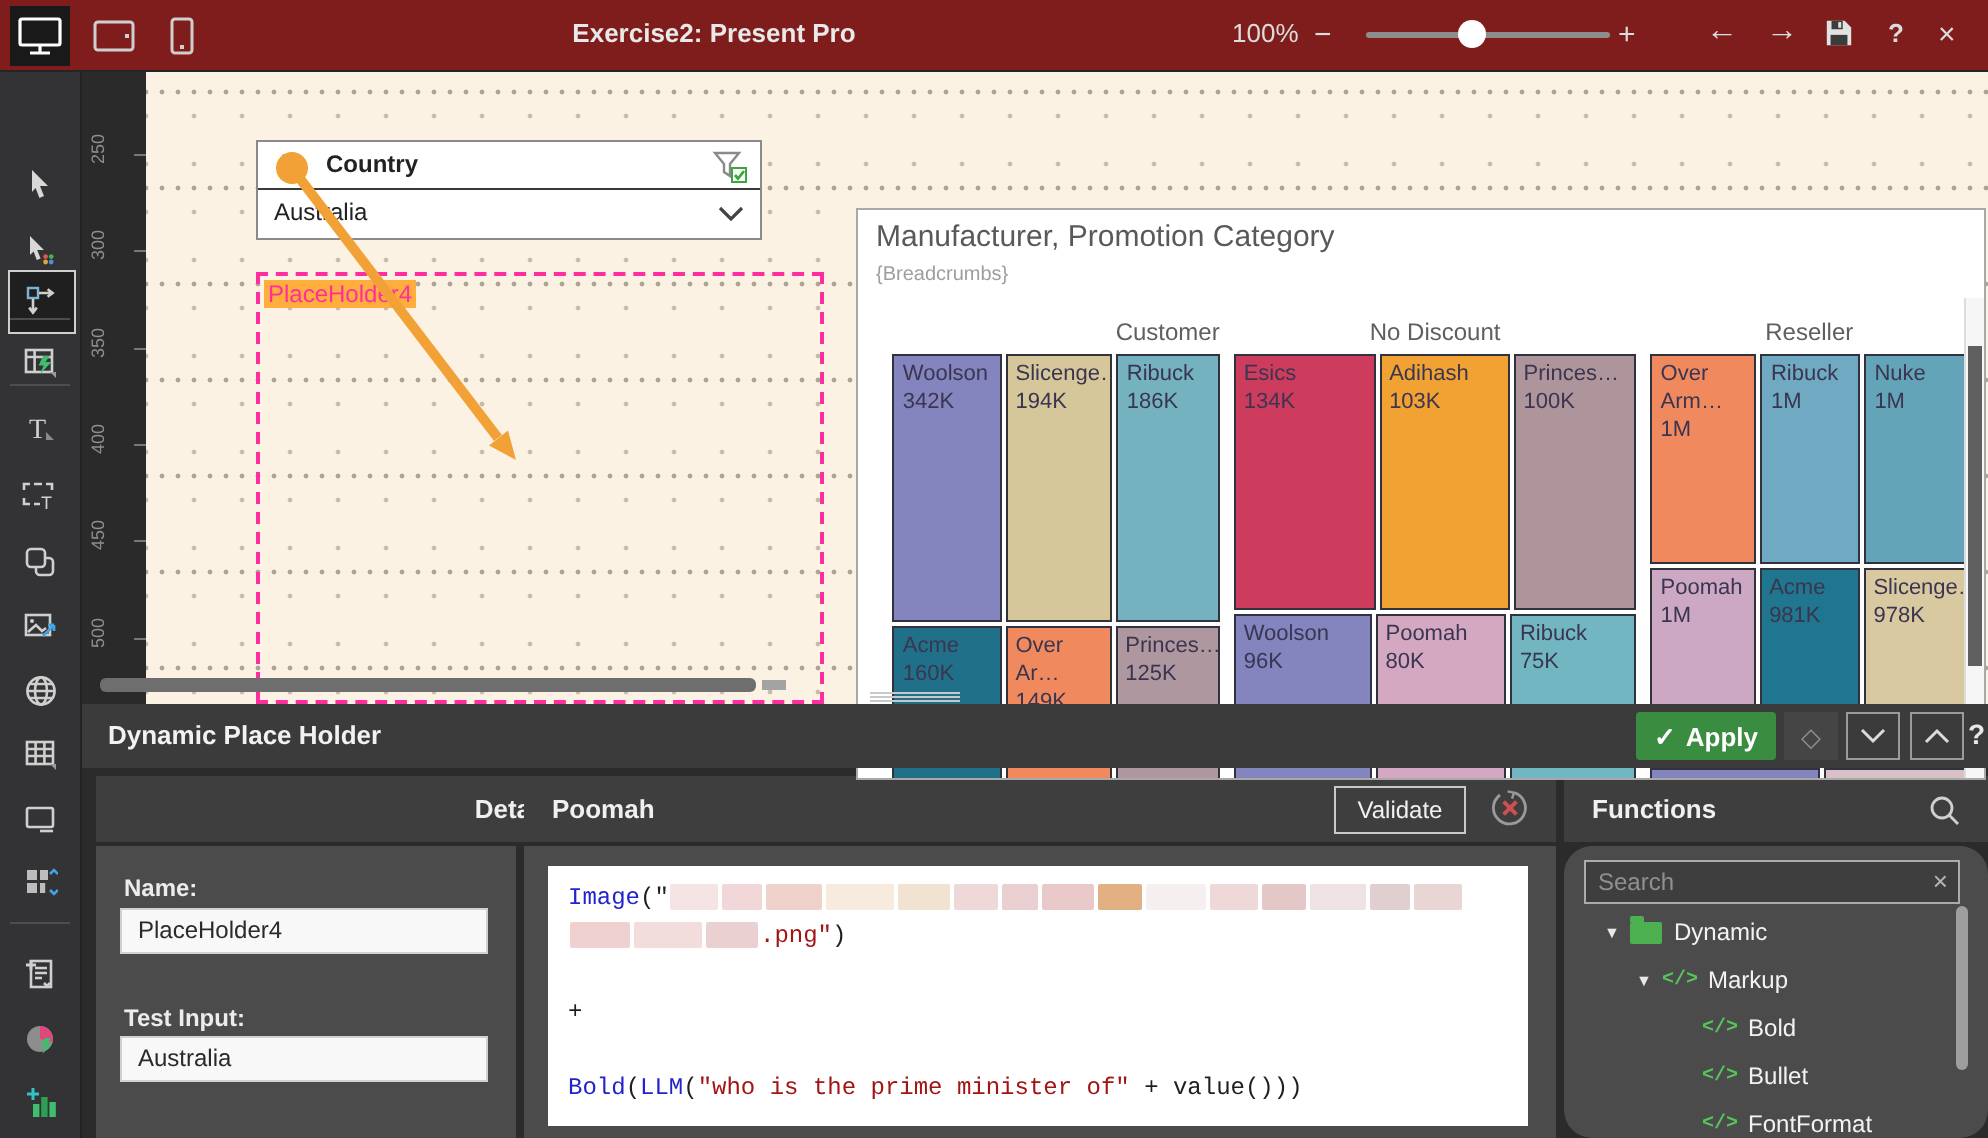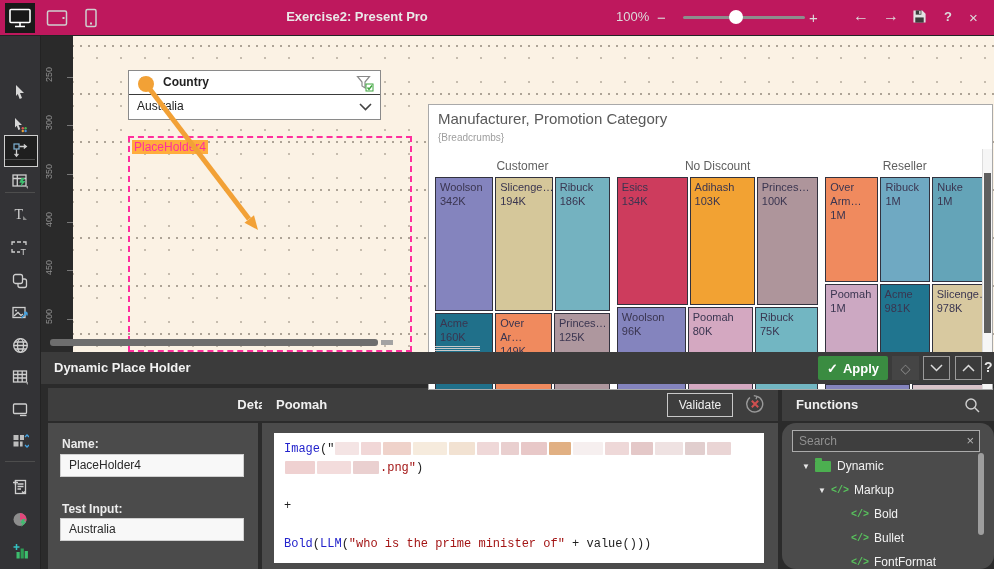--- a/index.html
+++ b/index.html
@@ -1,18 +1,18 @@
 <!DOCTYPE html>
 <html><head>
 <meta charset="utf-8">
 <style>
   html,body{margin:0;padding:0;background:#1d1d1d;font-family:"Liberation Sans",sans-serif;}
   #app{position:relative;width:994px;height:569px;background:#2b2b2b;overflow:hidden;font-family:"Liberation Sans",sans-serif;}
   
-  #topbar{position:absolute;left:0;top:0;width:994px;height:35px;background:#be185d;border-bottom:1px solid #242424;z-index:40;}
+  #topbar{position:absolute;left:0;top:0;width:994px;height:35px;background:#7f1d1d;border-bottom:1px solid #242424;z-index:40;}
   .dev-btn{position:absolute;top:3px;width:30px;height:30px;display:flex;align-items:center;justify-content:center;cursor:pointer;}
   .dev-btn.active{background:#191919;}
   #win-title{position:absolute;left:197px;top:9px;width:320px;text-align:center;font-size:13px;font-weight:bold;color:#e9e9e9;}
   .tb-txt{position:absolute;top:9px;color:#dcdcdc;font-size:13px;cursor:pointer;}
   #zoom-track{position:absolute;left:683px;top:16px;width:122px;height:3px;background:#8d8d8d;border-radius:2px;cursor:pointer;}
   #zoom-thumb{position:absolute;left:46px;top:-6px;width:14px;height:14px;border-radius:50%;background:#fff;}
   
   #leftbar{position:absolute;left:0;top:35px;width:40px;height:534px;background:#333336;border-right:1px solid #232323;z-index:30;}
   .tool{position:absolute;left:4px;width:32px;height:30px;display:flex;align-items:center;justify-content:center;cursor:pointer;}
   .tool.active{border:1px solid #cfcfcf;background:#1f1f1f;height:30px;}
@@ -339,21 +339,21 @@
       <circle cx="73" cy="49" r="8" fill="#F2A136"></circle>
       <line x1="76" y1="53" x2="176" y2="184" stroke="#F2A136" stroke-width="5"></line>
       <polygon points="185,195 171.5,187.8 181,180.3" fill="#F2A136"></polygon>
     </svg>
   </div>
 
   <div id="treemap">
     <div id="tm-title">Manufacturer, Promotion Category</div>
     <div id="tm-sub">{Breadcrumbs}</div>
     <div id="tm-groups">
-        <div class="tm-col" style="width: 184px;">
+        <div class="tm-col" style="width: 184px; align-items: flex-end;">
           <div class="tm-head">Customer</div>
           <div class="tm-rows">
             <div class="tm-row" style="height: 134px;">
               <div class="tm-tile" style="background: rgb(132, 132, 190); flex: 62 1 0px;"><span>Woolson</span><span class="v">342K</span></div>
               <div class="tm-tile" style="background: rgb(213, 199, 154); flex: 61 1 0px;"><span>Slicenge…</span><span class="v">194K</span></div>
               <div class="tm-tile" style="background: rgb(116, 178, 192); flex: 58 1 0px;"><span>Ribuck</span><span class="v">186K</span></div>
             </div>
             <div class="tm-row" style="height: 78px;">
               <div class="tm-tile" style="background: rgb(32, 112, 138); flex: 62 1 0px;"><span>Acme</span><span class="v">160K</span></div>
               <div class="tm-tile" style="background: rgb(240, 138, 94); flex: 60 1 0px;"><span>Over Ar…</span><span class="v">149K</span></div>

